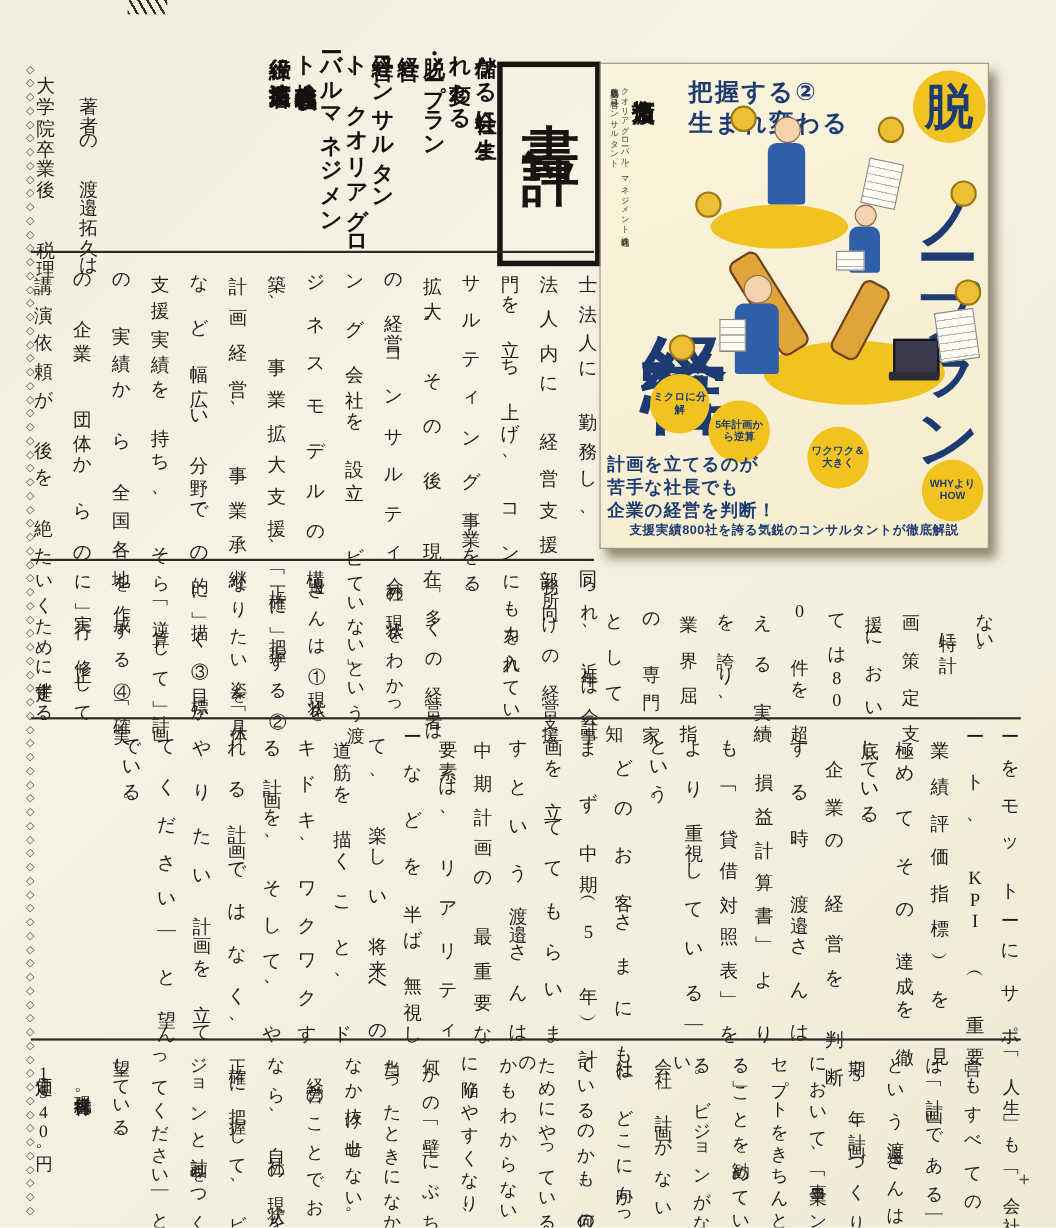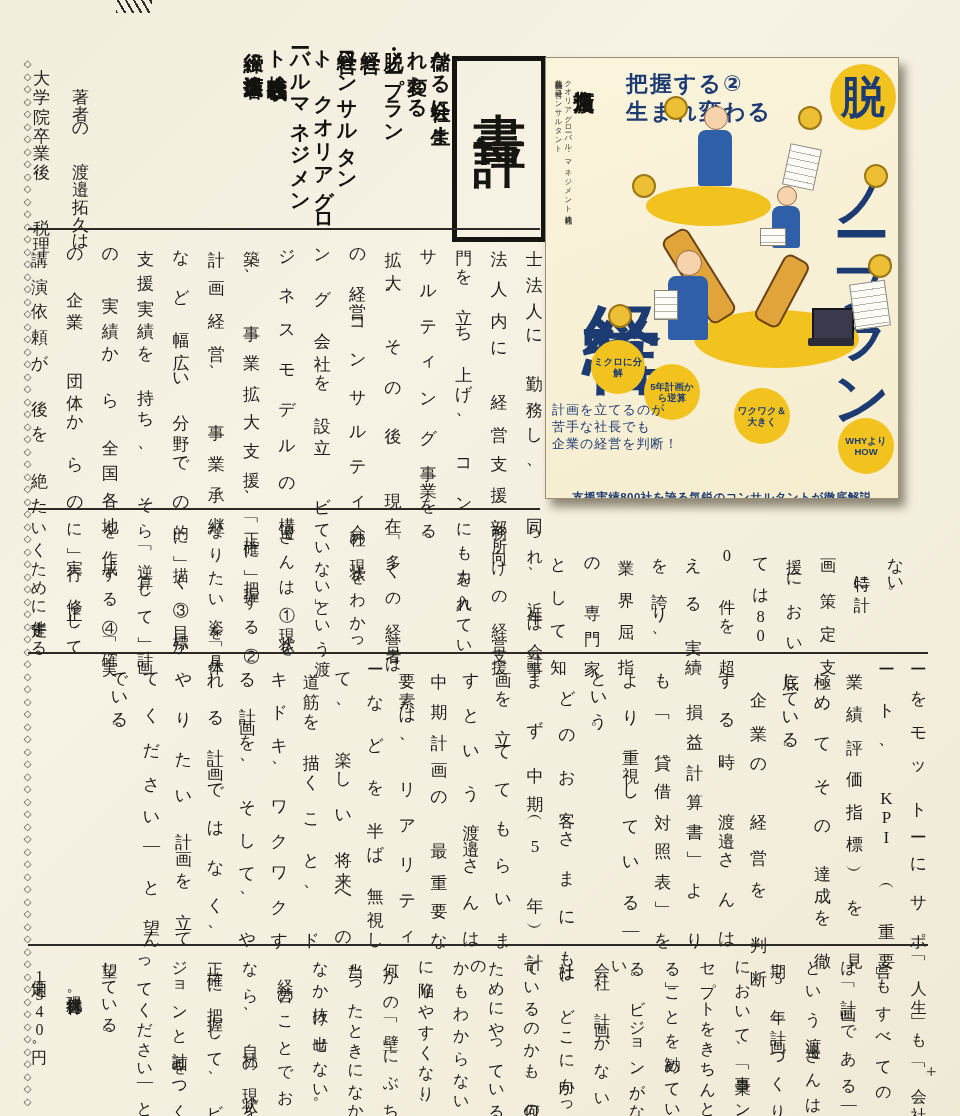--- a/index.html
+++ b/index.html
@@ -52,22 +52,22 @@
           font-weight:bold;letter-spacing:8px;line-height:1;}
   .ellipse{background:#f2c31e;border-radius:50%;}
   .connector{background:#e0a43a;border:2px solid #6b4218;border-radius:8px;}
   .coin{width:20px;height:20px;border-radius:50%;background:#edbf35;border:2px solid #9c7714;}
   .head{border-radius:50%;background:#f6d3ac;border:1px solid #8a6a4a;}
   .torso{background:#2f5fa8;border-radius:8px 8px 3px 3px;}
   .paper{background:#fdfcf7;border:1px solid #88847a;
          background-image:repeating-linear-gradient(#fdfcf7 0 6px,#b9b5aa 6px 7px);}
   .badge{border-radius:50%;background:#f2c31e;display:flex;align-items:center;justify-content:center;
          text-align:center;font-weight:bold;font-size:9.5px;line-height:1.2;padding:2px;box-sizing:border-box;}
-  #cv-copy{left:6px;top:344px;font-size:13px;font-weight:normal;line-height:1.3;letter-spacing:1px;}
-  #cv-note{left:0;top:432px;width:100%;text-align:center;font-size:11.5px;font-weight:bold;letter-spacing:.5px;}
+  #cv-copy{left:6px;top:355px;font-size:16px;font-weight:bold;line-height:1.3;letter-spacing:1px;}
+  #cv-note{left:0;top:416px;width:100%;text-align:center;font-size:11.5px;font-weight:bold;letter-spacing:.5px;}
 </style>
 </head>
 <body>
 
 <div id="page">
 
   <div class="abs" id="hatch"></div>
   <div class="abs" id="ornament">◇◇◇◇◇◇◇◇◇◇◇◇◇◇◇◇◇◇◇◇◇◇◇◇◇◇◇◇◇◇◇◇◇◇◇◇◇◇◇◇◇◇◇◇◇◇◇◇◇◇◇◇◇◇◇◇◇◇◇◇◇◇◇◇◇◇◇◇◇◇◇◇◇◇◇◇◇◇◇◇◇◇◇◇◇◇◇◇◇◇◇◇</div>
 
   <div class="abs" id="shohyo">

